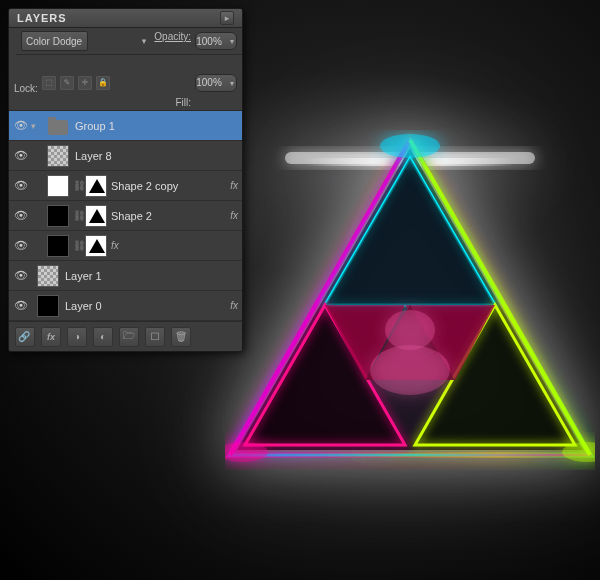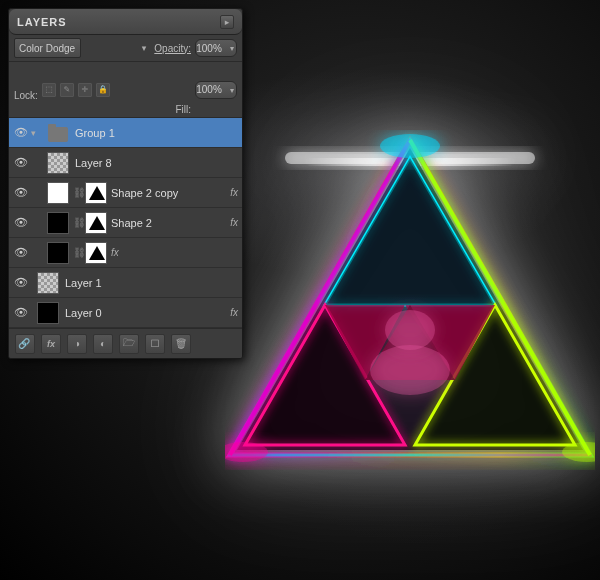--- a/index.html
+++ b/index.html
@@ -63,23 +63,22 @@
       border-radius: 3px;
       overflow: hidden;
     }
 
     .panel-header {
       background: linear-gradient(to bottom, #555, #444);
       border-bottom: 1px solid #222;
       display: flex;
       align-items: center;
       padding: 4px 8px;
-      height: 26px;
+      height: 19px;
       position: relative;
-      border-radius: 7px;
     }
 
     .panel-title {
       font-size: 11px;
       font-weight: bold;
       color: #ddd;
       letter-spacing: 1px;
       text-transform: uppercase;
       flex: 1;
     }
@@ -94,25 +93,25 @@
       display: flex;
       align-items: center;
       justify-content: center;
       font-size: 9px;
       color: #aaa;
     }
 
     
     .blend-row {
       display: flex;
-      align-items: center;
       padding: 3px 5px;
       gap: 4px;
       background: #3c3c3c;
       border-bottom: 1px solid #2a2a2a;
+      margin-left: 7px;
     }
 
     .blend-select {
       flex: 1;
       height: 20px;
       background: linear-gradient(to bottom, #5a5a5a, #4a4a4a);
       border: 1px solid #2a2a2a;
       border-radius: 2px;
       color: #ccc;
       font-size: 10px;

